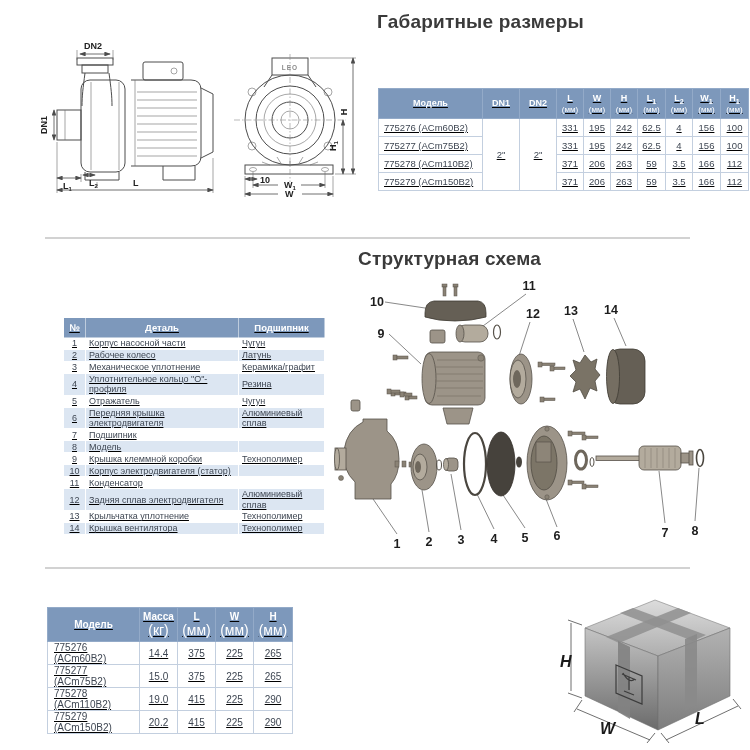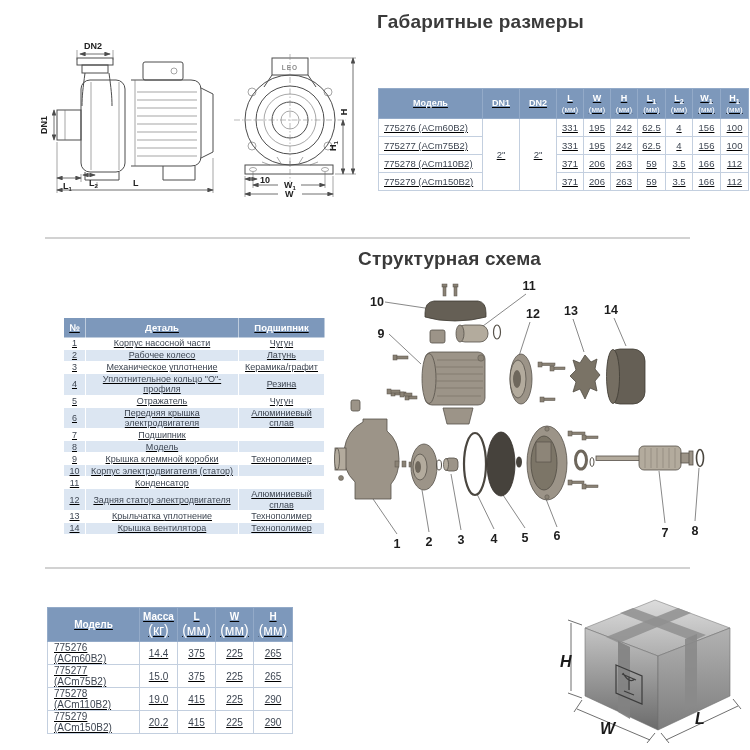--- a/index.html
+++ b/index.html
@@ -21,21 +21,21 @@
   .dim-table { position:absolute; left:378px; top:88px; width:370px; font-size:9.5px; }
   .dim-table th { font-size:9px; height:30px; line-height:1.15; padding:0 1px; }
   .dim-table td { height:18px; padding:0 2px; }
   .dim-table td.model { text-align:left; padding-left:5px; }
 
   
   .parts-table { position:absolute; left:63px; top:317px; width:261px; font-size:9px; }
   .parts-table th { font-size:9.5px; height:20px; border:1px solid rgba(255,255,255,.5); outline:none; }
   .parts-table td { height:12px; padding:0 3px; border:1px solid #ffffff; line-height:1.15; }
   .parts-table tbody tr:nth-child(even) td { background:#dce6f2; }
-  .parts-table td.part, .parts-table td.mat { text-align:center; }
+  .parts-table td.part, .parts-table td.mat { text-align:left; }
   .parts-table { border:1px solid #c9d4e2; }
 
   
   .pack-table { position:absolute; left:47px; top:607px; width:245px; font-size:10px; }
   .pack-table th { font-size:10px; height:34px; line-height:1.2; }
   .pack-table th .unit { font-size:14px; }
   .pack-table td { height:22px; }
   .pack-table td.model { text-align:left; padding-left:6px; }
 
   
@@ -323,21 +323,21 @@
           <td class="part">Корпус электродвигателя (статор)</td>
           <td class="mat"></td>
         </tr>
       <tr>
           <td>11</td>
           <td class="part">Конденсатор</td>
           <td class="mat"></td>
         </tr>
       <tr>
           <td>12</td>
-          <td class="part">Задняя статор электродвигателя</td>
+          <td class="part">Задняя сплав электродвигателя</td>
           <td class="mat">Алюминиевый сплав</td>
         </tr>
       <tr>
           <td>13</td>
           <td class="part">Крыльчатка уплотнение</td>
           <td class="mat">Технополимер</td>
         </tr>
       <tr>
           <td>14</td>
           <td class="part">Крышка вентилятора</td>

